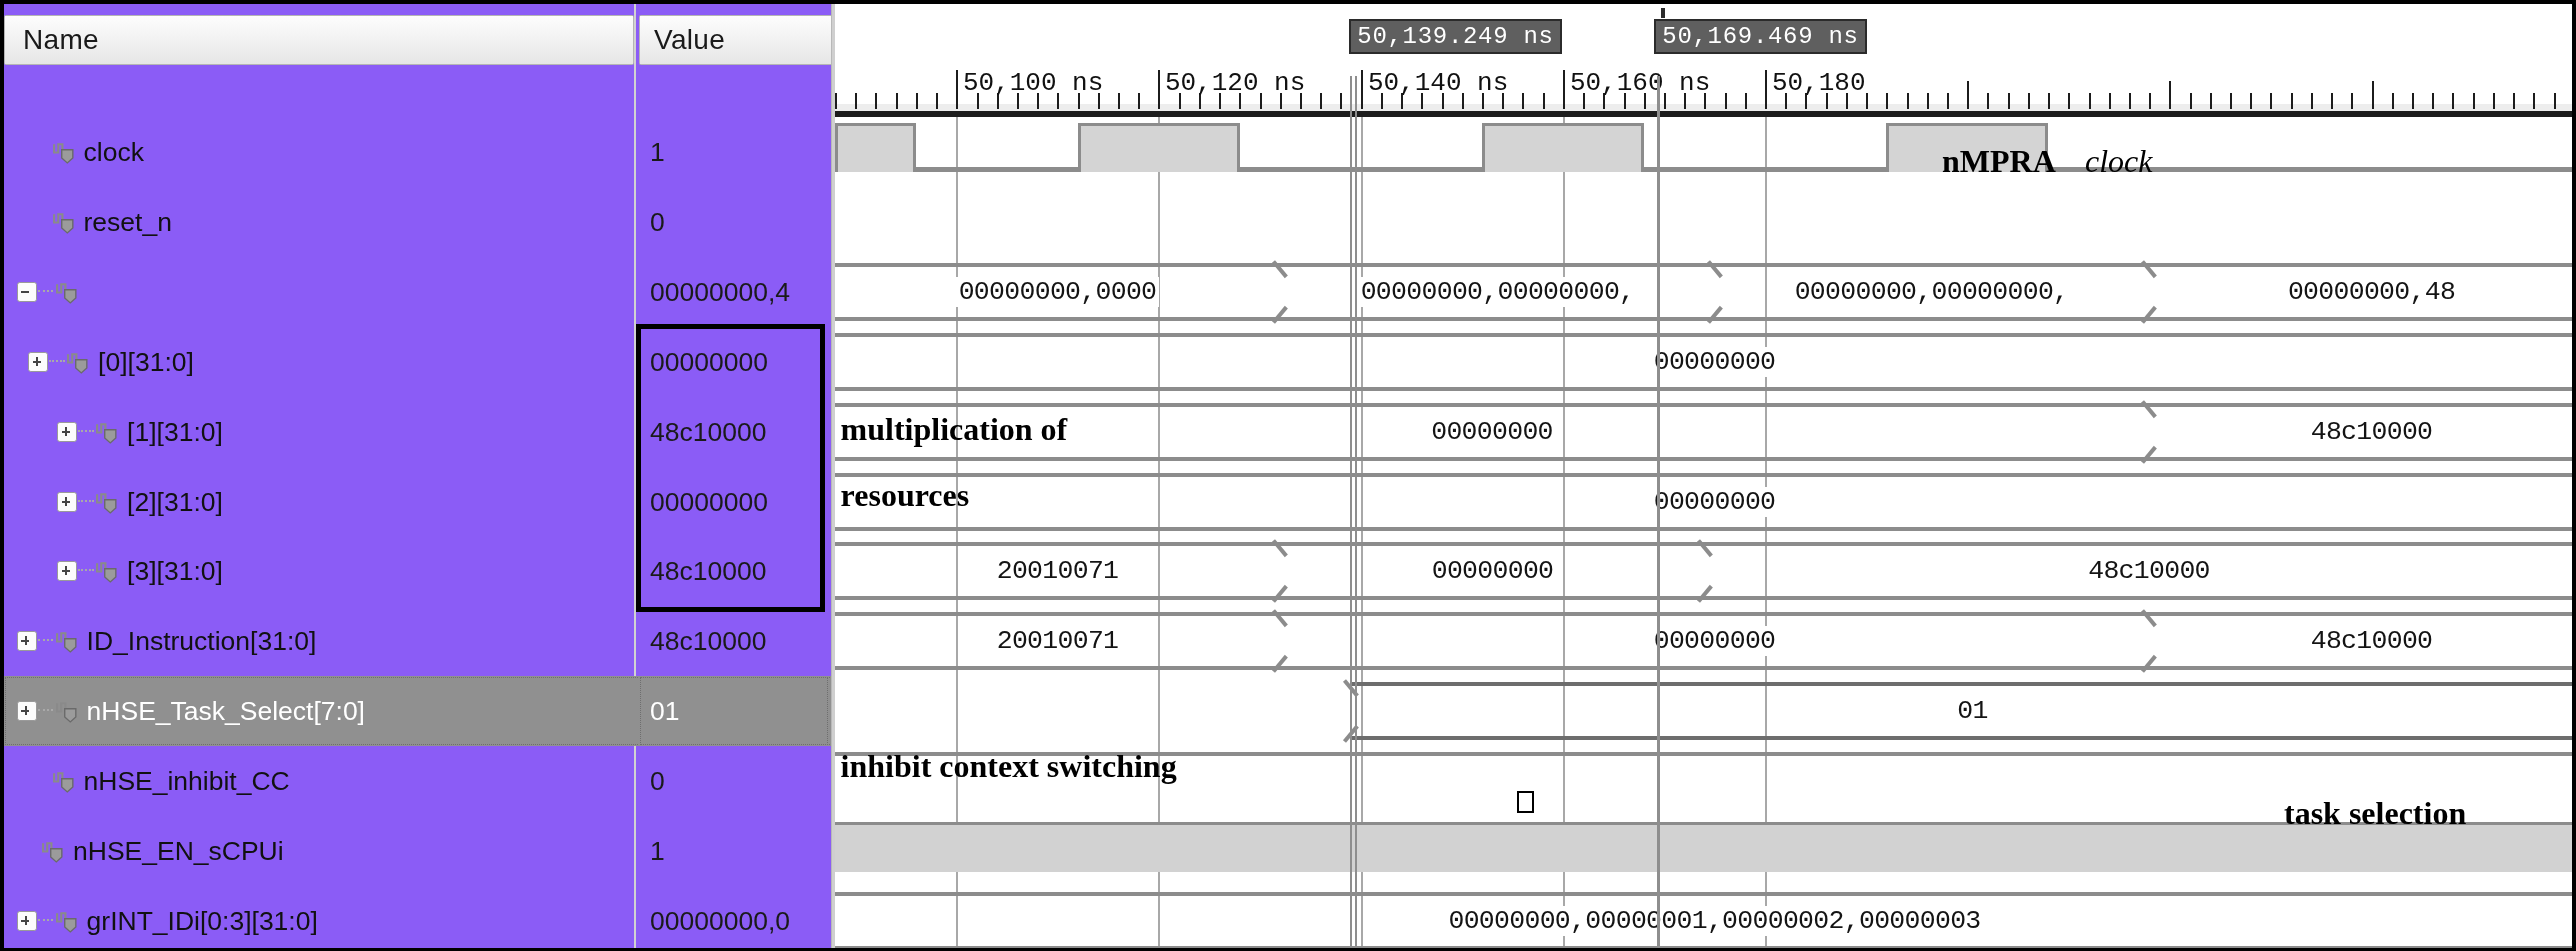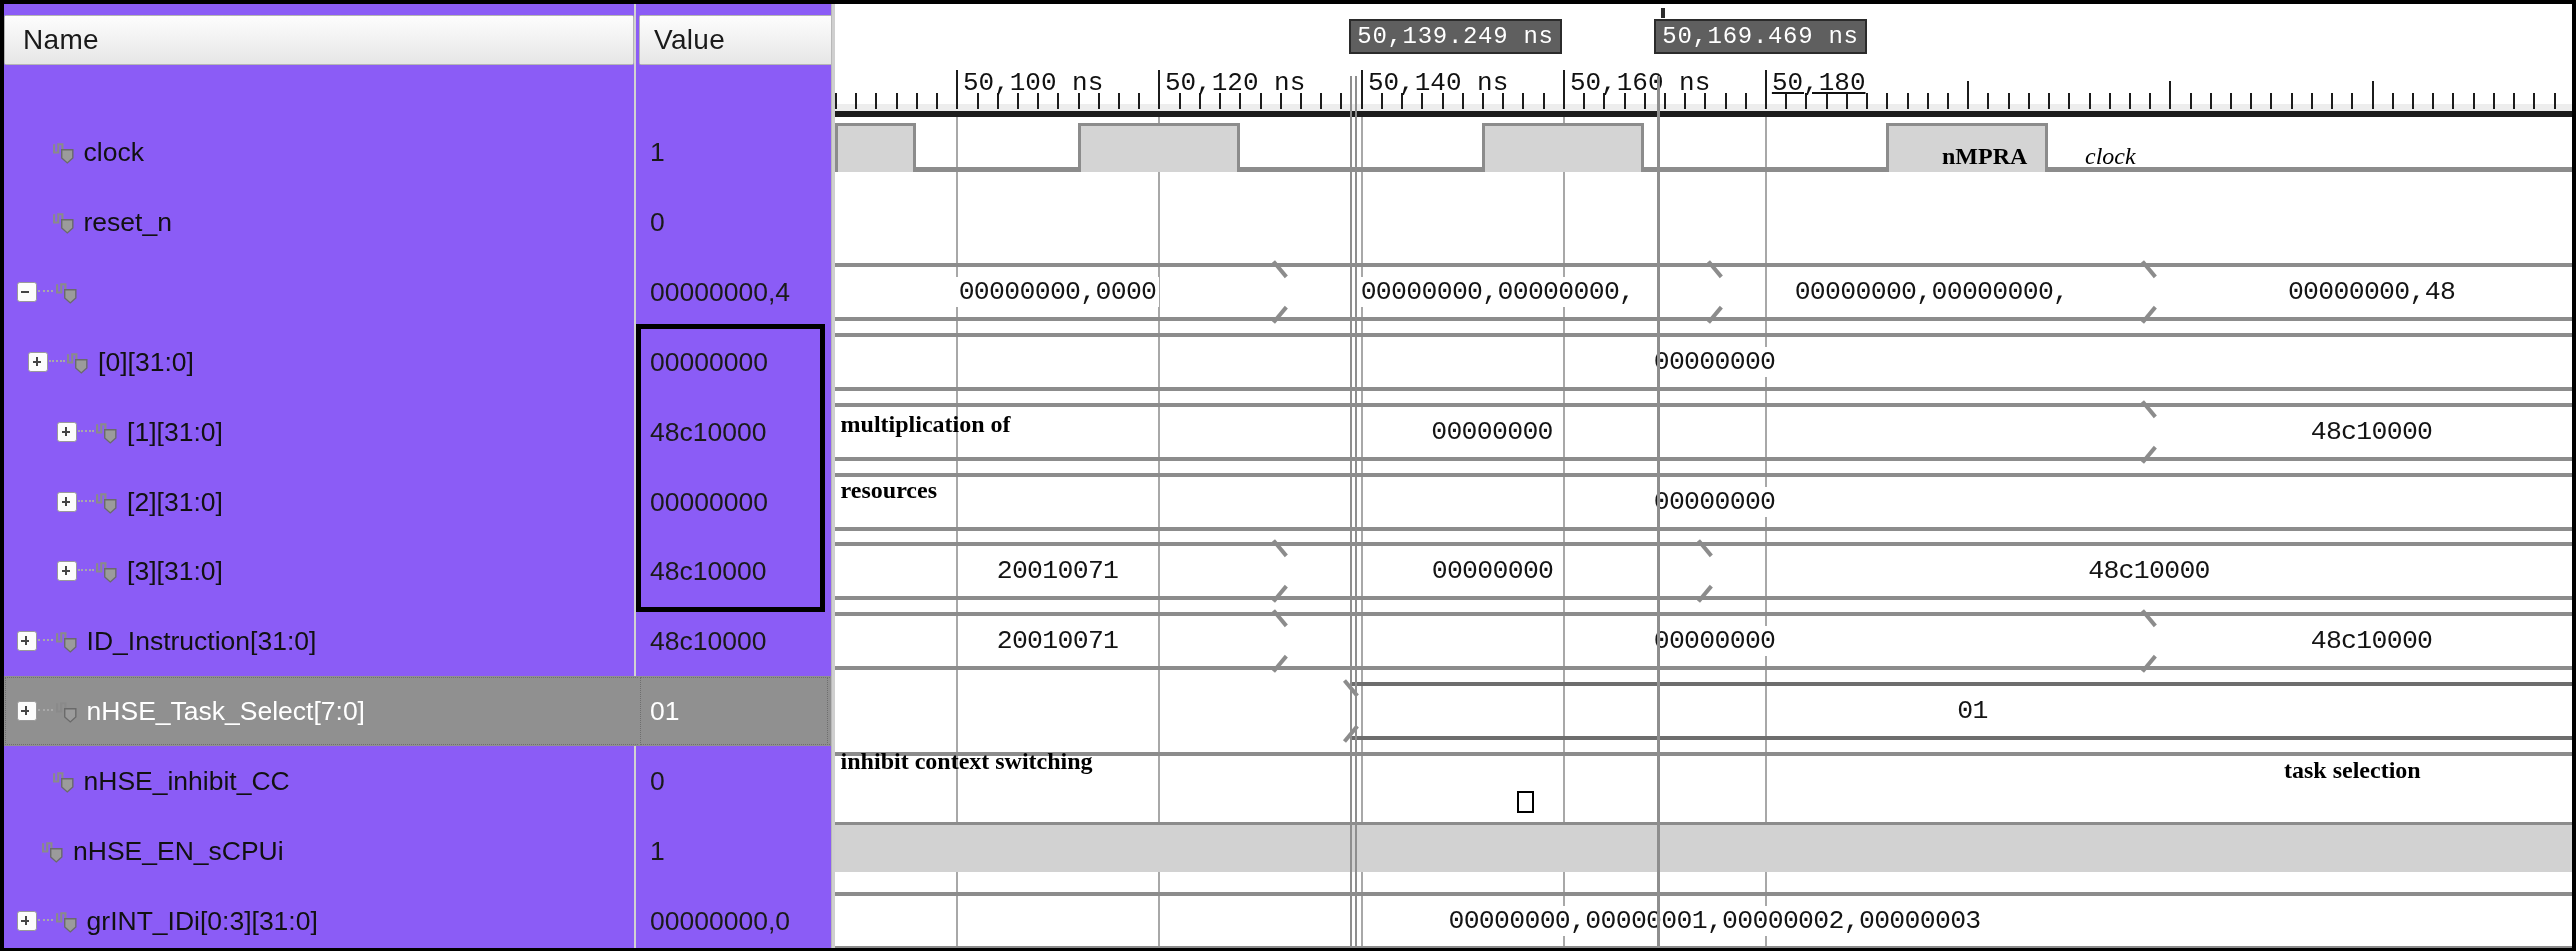--- a/index.html
+++ b/index.html
@@ -80,21 +80,21 @@
 
   .flatline{position:absolute;left:0;right:0;height:4.9px;background:#8c8c8c;}
 
   .clkseg{position:absolute;background:#d4d4d4;border:3.5px solid #8c8c8c;
           border-bottom:none;box-sizing:border-box;}
   .clklow{position:absolute;height:4.9px;background:#8c8c8c;}
 
   .shade{position:absolute;background:#d2d2d2;border-top:3.5px solid #8c8c8c;box-sizing:border-box;}
 
   .annot{position:absolute;font-family:"Liberation Serif",serif;font-weight:bold;
-         font-size:24px;color:#000;white-space:nowrap;background:transparent;}
+         font-size:32px;color:#000;white-space:nowrap;background:transparent;}
   .annot.ital{font-style:italic;font-weight:normal;}
   .cursorArrow{position:absolute;width:12.5px;height:18px;background:#fff;
                border:2.1px solid #000;}
 </style>
 </head>
 <body>
 
 <div id="root">
 
   <div id="left">
@@ -350,21 +350,21 @@
         <div class="tickmark small" style="left: 1617px;"></div>
         <div class="tickmark small" style="left: 1638px;"></div>
         <div class="tickmark small" style="left: 1658px;"></div>
         <div class="tickmark small" style="left: 1678px;"></div>
         <div class="tickmark small" style="left: 1698px;"></div>
         <div class="tickmark small" style="left: 1719px;"></div>
         <div class="tlabel" style="left: 121px;">50,100 ns</div>
         <div class="tlabel" style="left: 323px;">50,120 ns</div>
         <div class="tlabel" style="left: 526px;">50,140 ns</div>
         <div class="tlabel" style="left: 728px;">50,160 ns</div>
-        <div class="tlabel" style="left: 930px; text-decoration: underline;">50,180</div>
+        <div class="tlabel" style="left: 930px;">50,180</div>
       </div>
 
     <div id="grid">
         <div class="gridline" style="left: 121px;"></div>
         <div class="gridline" style="left: 323px;"></div>
         <div class="gridline" style="left: 526px;"></div>
         <div class="gridline" style="left: 728px;"></div>
         <div class="gridline" style="left: 930px;"></div>
       </div>
     <div id="rows">
@@ -465,20 +465,20 @@
         <div class="ctag" style="left: 819px;">
           <span>50,169.469 ns</span>
         </div>
         <div class="ctick" style="left: 826px;"></div>
       </div>
     <div id="annots">
         <div class="annot" style="left: 1107px; top: 139px;">nMPRA</div>
         <div class="annot ital" style="left: 1250px; top: 139px;">clock</div>
         <div class="annot" style="left: 5.6px; top: 407px;">multiplication of</div>
         <div class="annot" style="left: 5.6px; top: 473px;">resources</div>
-        <div class="annot" style="left: 1449px; top: 753px;">task selection</div>
+        <div class="annot" style="left: 1449px; top: 791px;">task selection</div>
         <div class="annot" style="left: 5.6px; top: 744px;">inhibit context switching</div>
         <div class="cursorArrow" style="left: 682px; top: 787px;"></div>
       </div>
 
   </div>
 </div>
 
 
 </body></html>

